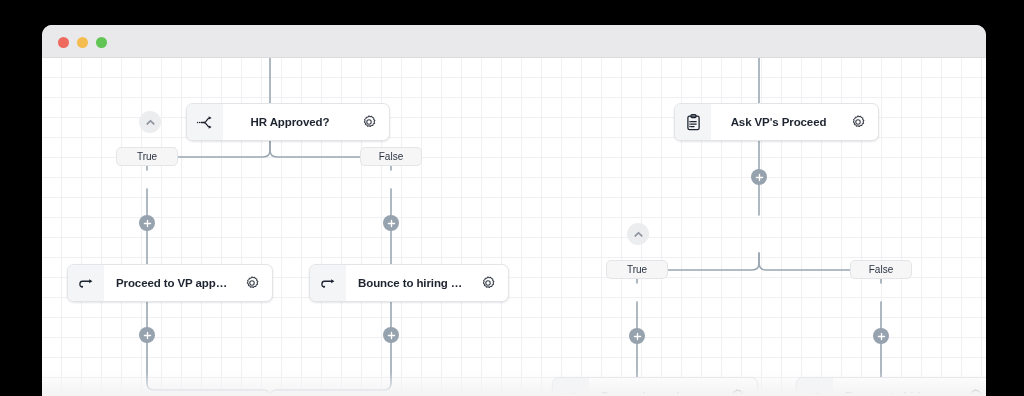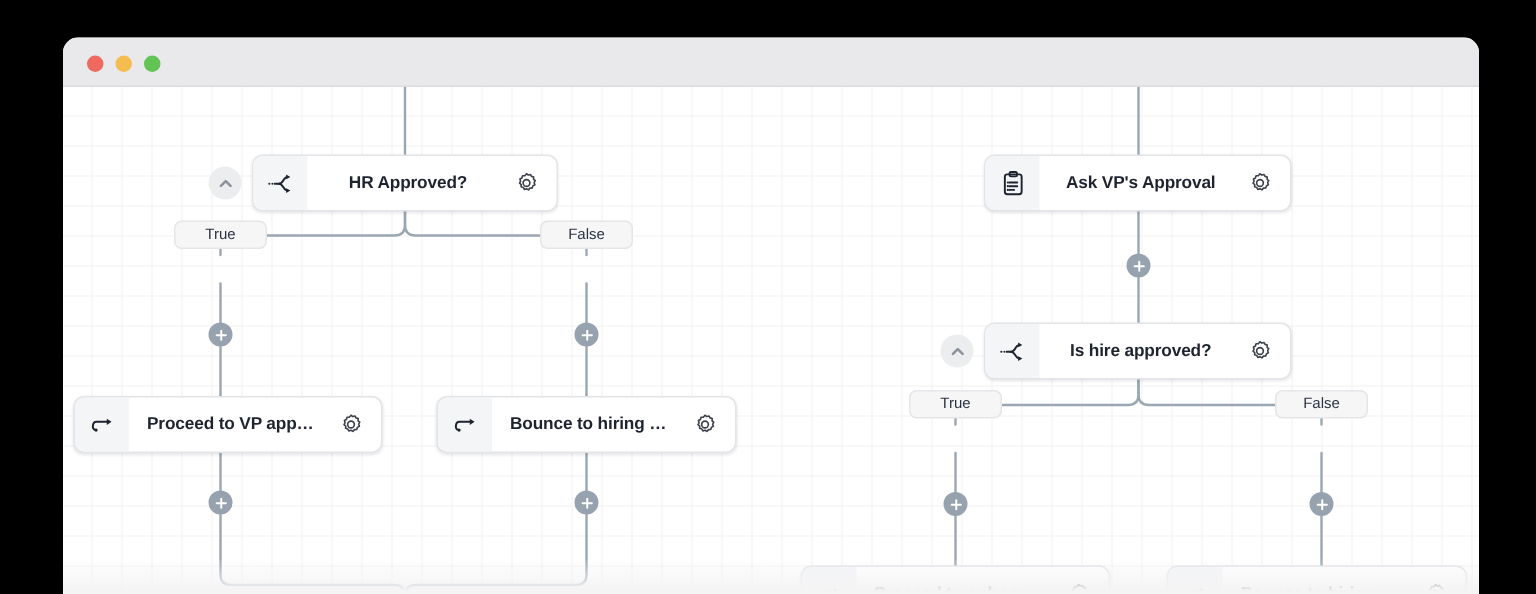--- a/index.html
+++ b/index.html
@@ -88,20 +88,21 @@
     position: absolute;
     z-index: 10;
     display: flex;
     align-items: center;
     height: 38px;
     background: #ffffff;
     border: 1px solid #e2e4e8;
     border-radius: 7px;
     box-shadow: 0 1px 2px rgba(16,24,40,0.06), 0 1px 3px rgba(16,24,40,0.05);
     padding: 0;
+    margin-left: 18px;
   }
   .node-icon {
     width: 36px;
     height: 36px;
     margin: 0;
     border-radius: 6px 0 0 6px;
     background: #f4f5f7;
     display: flex;
     align-items: center;
     justify-content: center;
@@ -322,21 +323,21 @@
             <g fill="none" stroke="#1d2430" stroke-width="1.35" stroke-linejoin="round" stroke-linecap="round">
               <rect x="4.1" y="3.4" width="11.8" height="14" rx="1.7"></rect>
               <rect x="7.4" y="1.7" width="5.2" height="3.1" rx="1"></rect>
               <path d="M7.2 9.1 h5.6 M7.2 11.7 h5.6 M7.2 14.3 h3.4"></path>
             </g>
             <circle cx="6.2" cy="9.1" r="0.75" fill="#1d2430"></circle>
             <circle cx="6.2" cy="11.7" r="0.75" fill="#1d2430"></circle>
             <circle cx="6.2" cy="14.3" r="0.75" fill="#1d2430"></circle>
           </svg>
         </div>
-        <div class="node-label">Ask VP's Approval</div>
+        <div class="node-label">Ask VP's Proceed</div>
         <div class="node-gear">
           <svg width="16" height="16" viewBox="0 0 20 20">
             <g fill="none" stroke="#3b424c" stroke-width="1.35" stroke-linejoin="round">
               <path d="M10 2.3 l1.5 1.1 1.8-.5 .9 1.6 1.8 .5 -.1 1.9 1.4 1.2 -.9 1.6 .6 1.8 -1.7 .9 -.5 1.8 -1.9 .1 -1.3 1.4 -1.6-.9 -1.8 .6 -.9-1.7 -1.8-.5 .1-1.9 -1.4-1.2 .9-1.6 -.6-1.8 1.7-.9 .5-1.8 1.9-.1z"></path>
               <circle cx="10" cy="10" r="2.8"></circle>
             </g>
           </svg>
         </div>
       </div>
 
@@ -345,43 +346,20 @@
           <path d="M5 1.6 V8.4 M1.6 5 H8.4" stroke="#ffffff" stroke-width="1.5" stroke-linecap="round"></path>
         </svg>
       </div>
 
       <div class="collapse-btn" style="left:585px; top:165px;">
         <svg width="11" height="11" viewBox="0 0 12 12">
           <path d="M2.5 7.6 L6 4.1 L9.5 7.6" fill="none" stroke="#8c939c" stroke-width="1.9" stroke-linecap="round" stroke-linejoin="round"></path>
         </svg>
       </div>
 
-      <div class="node" style="left:614px; top:157px; width:205px;">
-        <div class="node-icon">
-          <svg width="19" height="19" viewBox="0 0 20 20">
-            <g fill="none" stroke="#1d2430" stroke-width="1.4" stroke-linecap="round" stroke-linejoin="round">
-              <path d="M1.6 10 h2.2" stroke-dasharray="0.1 2.1"></path>
-              <path d="M5.4 10 H8.6"></path>
-              <path d="M8.6 10 C 11.4 10, 11.4 5.2, 14.4 5.2"></path>
-              <path d="M8.6 10 C 11.4 10, 11.4 14.8, 14.4 14.8"></path>
-            </g>
-            <path d="M13.4 3.5 L16.4 5.2 L13.4 6.9 Z" fill="#1d2430"></path>
-            <path d="M13.4 13.1 L16.4 14.8 L13.4 16.5 Z" fill="#1d2430"></path>
-          </svg>
-        </div>
-        <div class="node-label">Is hire approved?</div>
-        <div class="node-gear">
-          <svg width="16" height="16" viewBox="0 0 20 20">
-            <g fill="none" stroke="#3b424c" stroke-width="1.35" stroke-linejoin="round">
-              <path d="M10 2.3 l1.5 1.1 1.8-.5 .9 1.6 1.8 .5 -.1 1.9 1.4 1.2 -.9 1.6 .6 1.8 -1.7 .9 -.5 1.8 -1.9 .1 -1.3 1.4 -1.6-.9 -1.8 .6 -.9-1.7 -1.8-.5 .1-1.9 -1.4-1.2 .9-1.6 -.6-1.8 1.7-.9 .5-1.8 1.9-.1z"></path>
-              <circle cx="10" cy="10" r="2.8"></circle>
-            </g>
-          </svg>
-        </div>
-      </div>
 
       <div class="branch-pill" style="left:564px; top:202px;">
         <span>True</span>
       </div>
 
       <div class="branch-pill" style="left:808px; top:202px;">
         <span>False</span>
       </div>
 
       <div class="plus-btn" style="left:587px; top:270px;">

